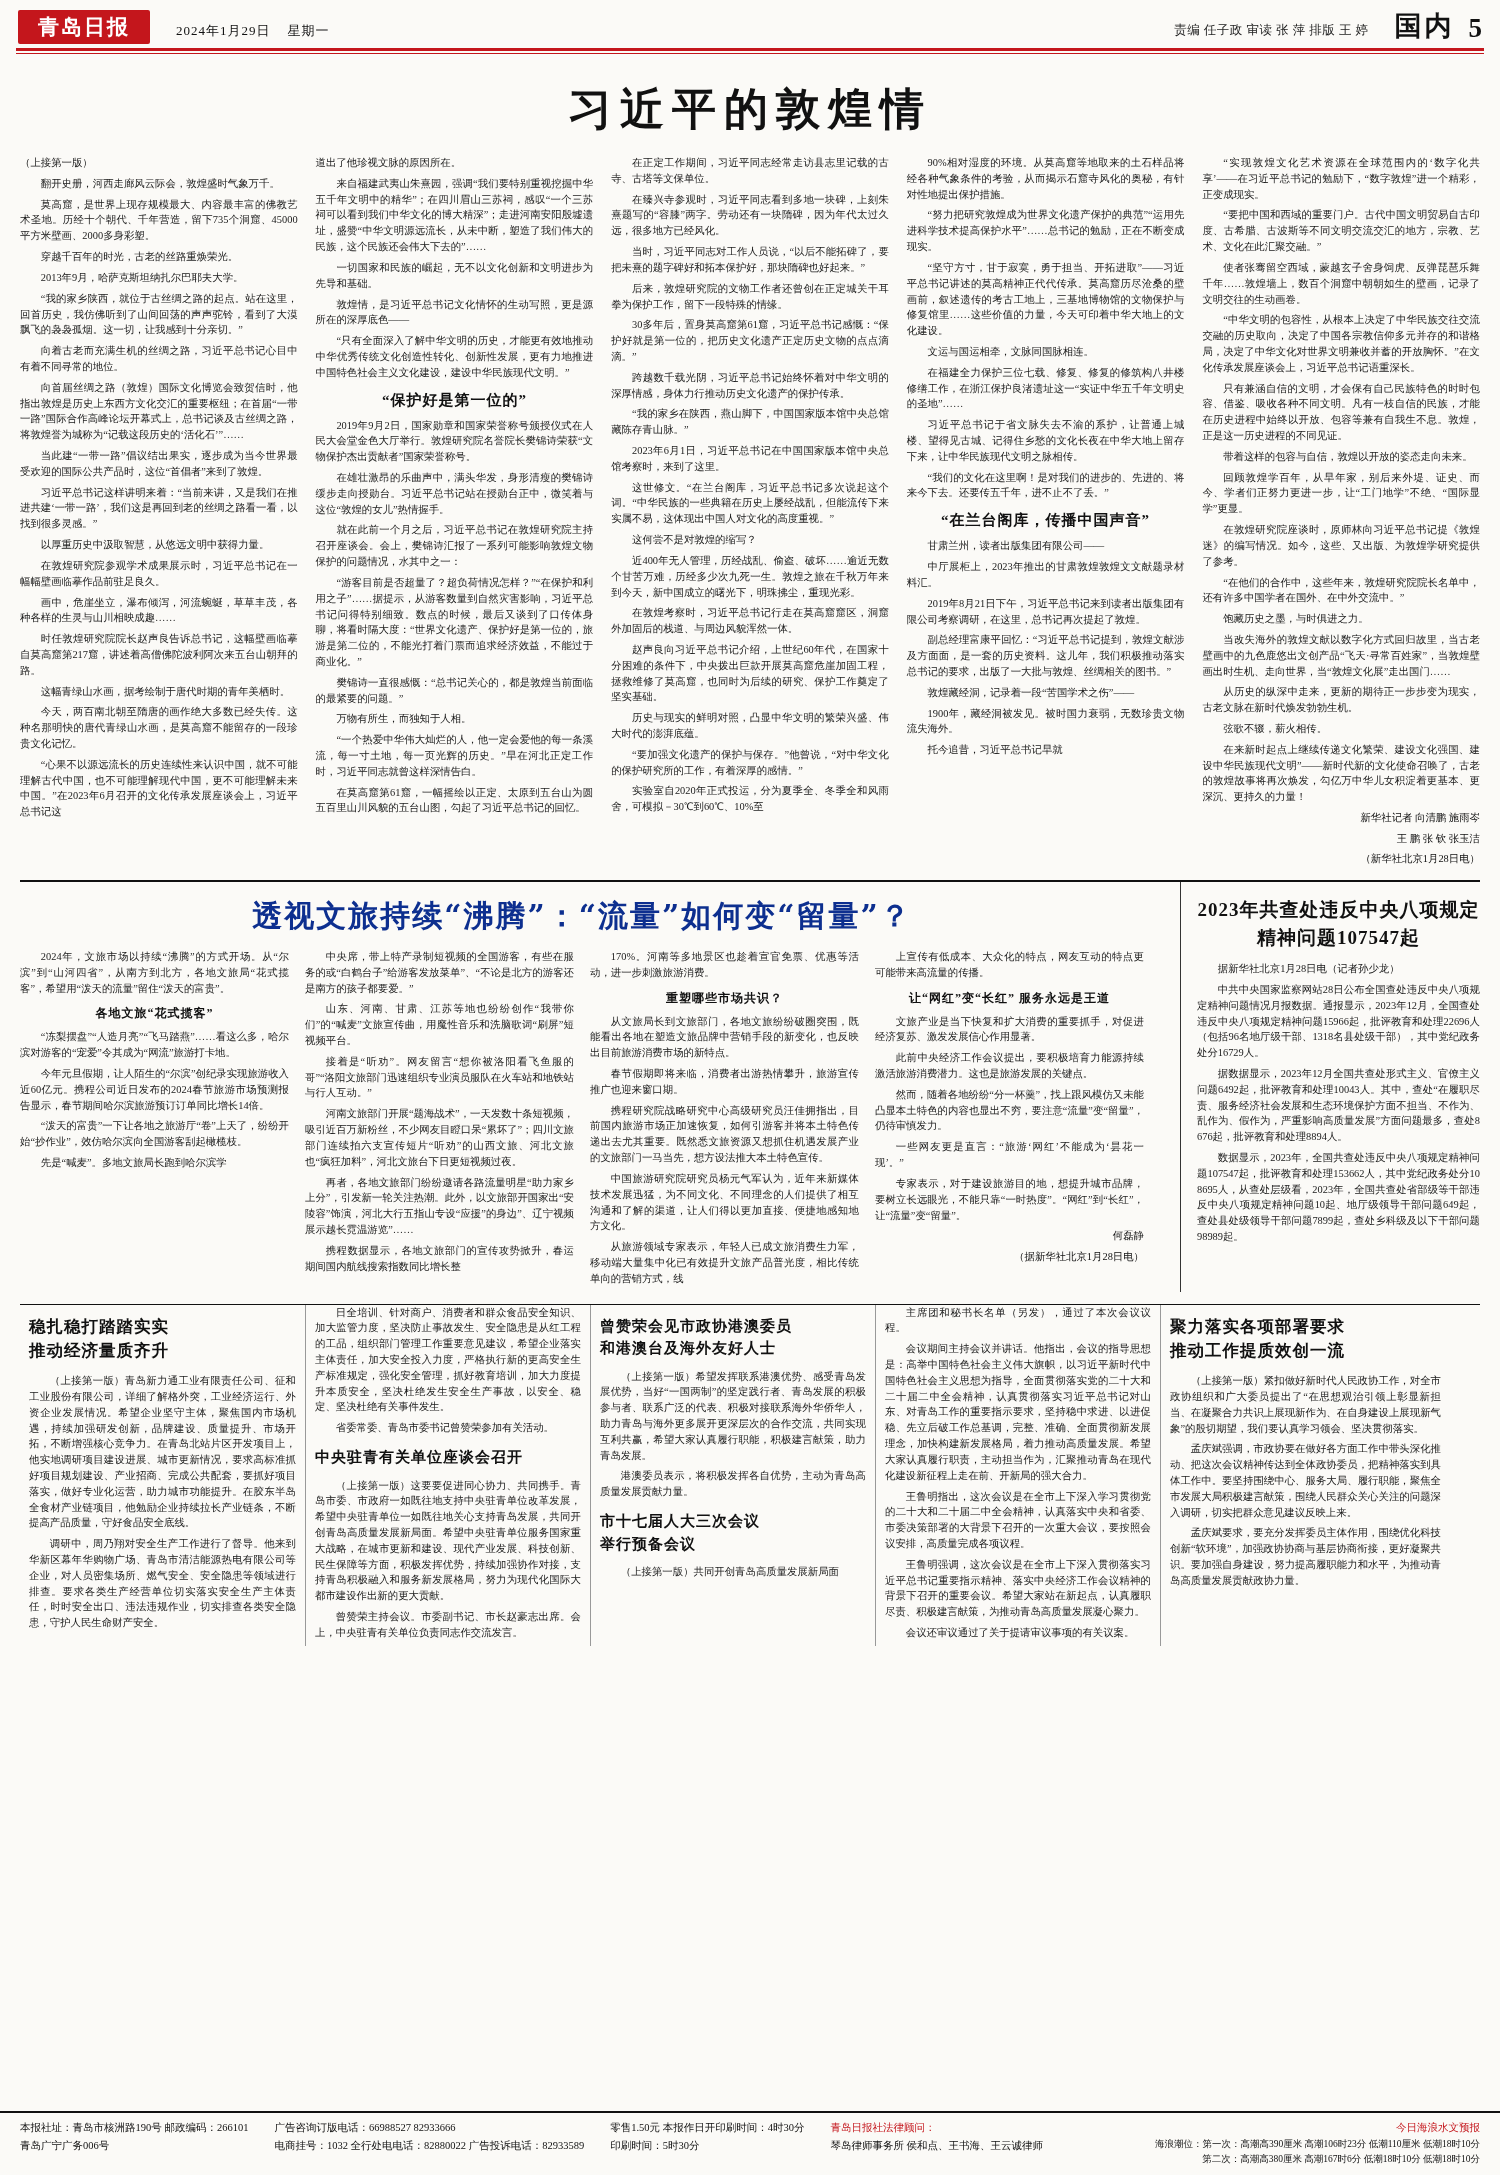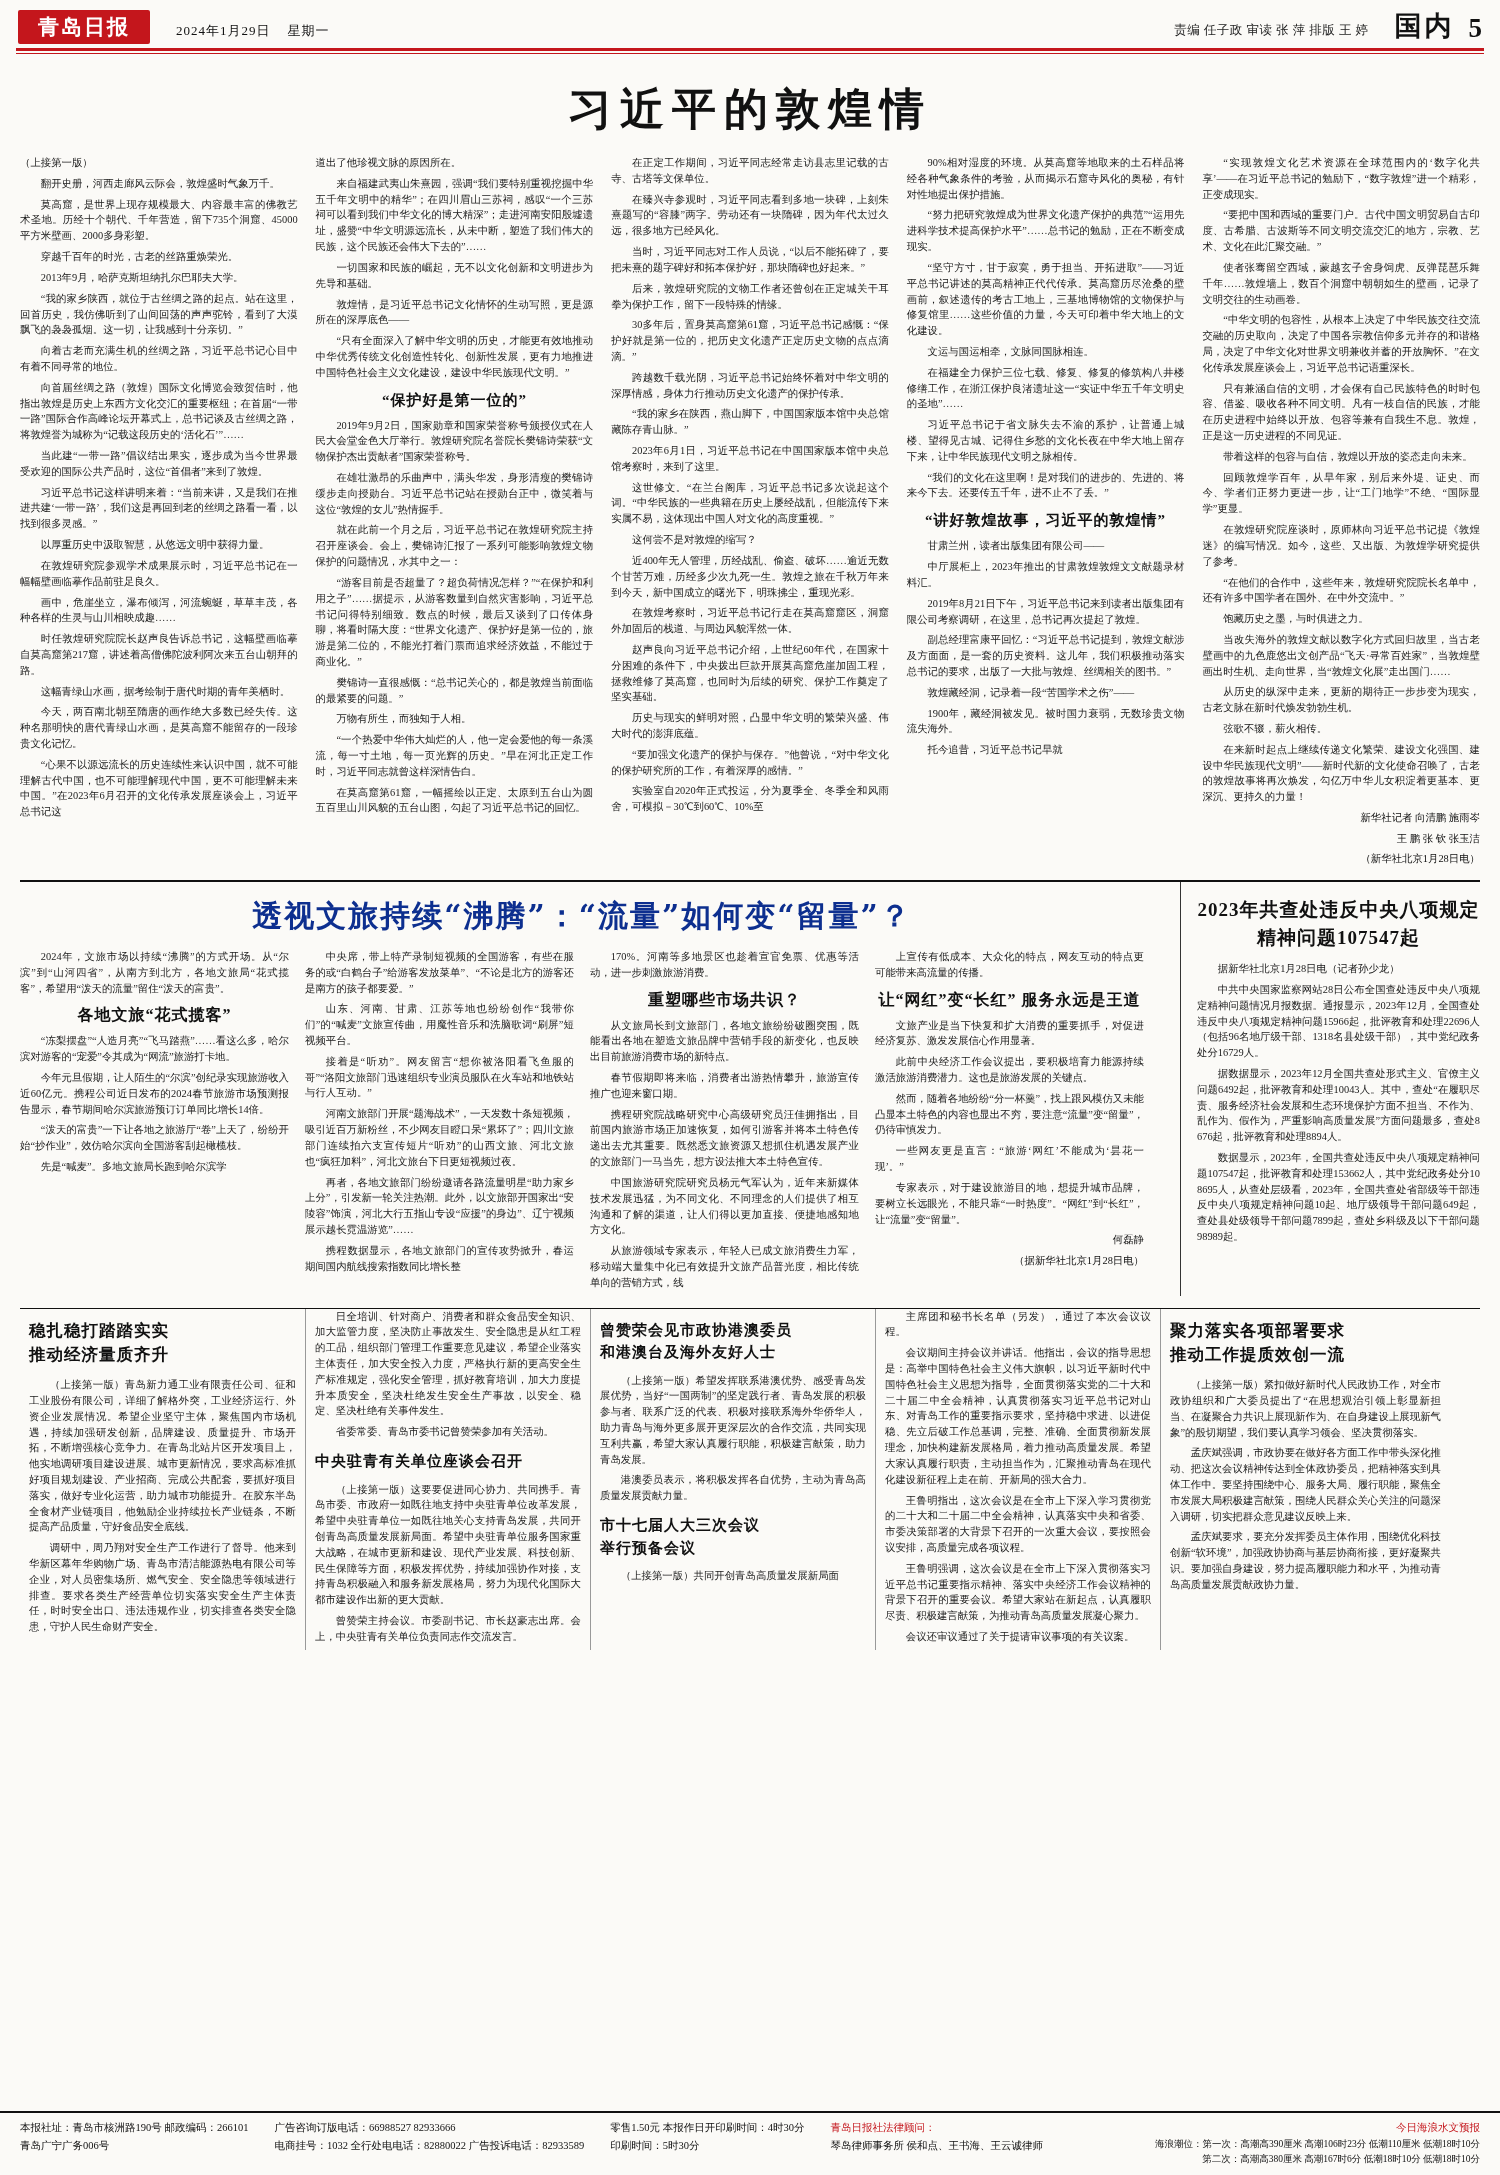--- a/index.html
+++ b/index.html
@@ -67,21 +67,21 @@
     text-align:center; margin:14px 0 12px 0; color:#0d2f8f;
     font-family:"DejaVu Serif", serif;
   }
   .band-title-right {
     font-size:19px; font-weight:bold; text-align:center;
     line-height:1.45; margin:14px 0 10px 0; letter-spacing:1px;
   }
   .cols4 { display:flex; gap:16px; }
   .cols4 .col { flex:1; }
 
-  .smallhead { font-size:16px; font-weight:bold; text-align:center; margin:9px 0 7px 0; letter-spacing:1px;}
+  .smallhead { font-size:12px; font-weight:bold; text-align:center; margin:9px 0 7px 0; letter-spacing:1px;}
 
   
   .bottom { display:flex; padding:0 20px; box-sizing:border-box; gap:0; }
   .bcol { box-sizing:border-box; padding:0 9px; }
   .bcol + .bcol { border-left:1px solid #999; }
   .btitle { font-size:16.5px; font-weight:bold; text-align:left; line-height:1.5; margin:10px 0 9px 0; letter-spacing:1px;}
   .btitle.sm { font-size:15px; }
 
   
   .footer {
@@ -177,21 +177,21 @@
     </div>
 
     <div class="col">
       <p class="t">90%相对湿度的环境。从莫高窟等地取来的土石样品将经各种气象条件的考验，从而揭示石窟寺风化的奥秘，有针对性地提出保护措施。</p>
       <p class="t">“努力把研究敦煌成为世界文化遗产保护的典范”“运用先进科学技术提高保护水平”……总书记的勉励，正在不断变成现实。</p>
       <p class="t">“坚守方寸，甘于寂寞，勇于担当、开拓进取”——习近平总书记讲述的莫高精神正代代传承。莫高窟历尽沧桑的壁画前，叙述遗传的考古工地上，三基地博物馆的文物保护与修复馆里……这些价值的力量，今天可印着中华大地上的文化建设。</p>
       <p class="t">文运与国运相牵，文脉同国脉相连。</p>
       <p class="t">在福建全力保护三位七载、修复、修复的修筑构八井楼修缮工作，在浙江保护良渚遗址这一“实证中华五千年文明史的圣地”……</p>
       <p class="t">习近平总书记于省文脉失去不渝的系护，让普通上城楼、望得见古城、记得住乡愁的文化长夜在中华大地上留存下来，让中华民族现代文明之脉相传。</p>
       <p class="t">“我们的文化在这里啊！是对我们的进步的、先进的、将来今下去。还要传五千年，进不止不了丢。”</p>
-      <div class="subhead">“讲好敦煌故事，习近平的敦煌情”</div>
+      <div class="subhead">“在兰台阁库，传播中国声音”</div>
       <p class="t">甘肃兰州，读者出版集团有限公司——</p>
       <p class="t">中厅展柜上，2023年推出的甘肃敦煌敦煌文文献题录材料汇。</p>
       <p class="t">2019年8月21日下午，习近平总书记来到读者出版集团有限公司考察调研，在这里，总书记再次提起了敦煌。</p>
       <p class="t">副总经理富康平回忆：“习近平总书记提到，敦煌文献涉及方面面，是一套的历史资料。这儿年，我们积极推动落实总书记的要求，出版了一大批与敦煌、丝绸相关的图书。”</p>
       <p class="t">敦煌藏经洞，记录着一段“苦国学术之伤”——</p>
       <p class="t">1900年，藏经洞被发见。被时国力衰弱，无数珍贵文物流失海外。</p>
       <p class="t">托今追昔，习近平总书记早就</p>
     </div>
 
     <div class="col">

